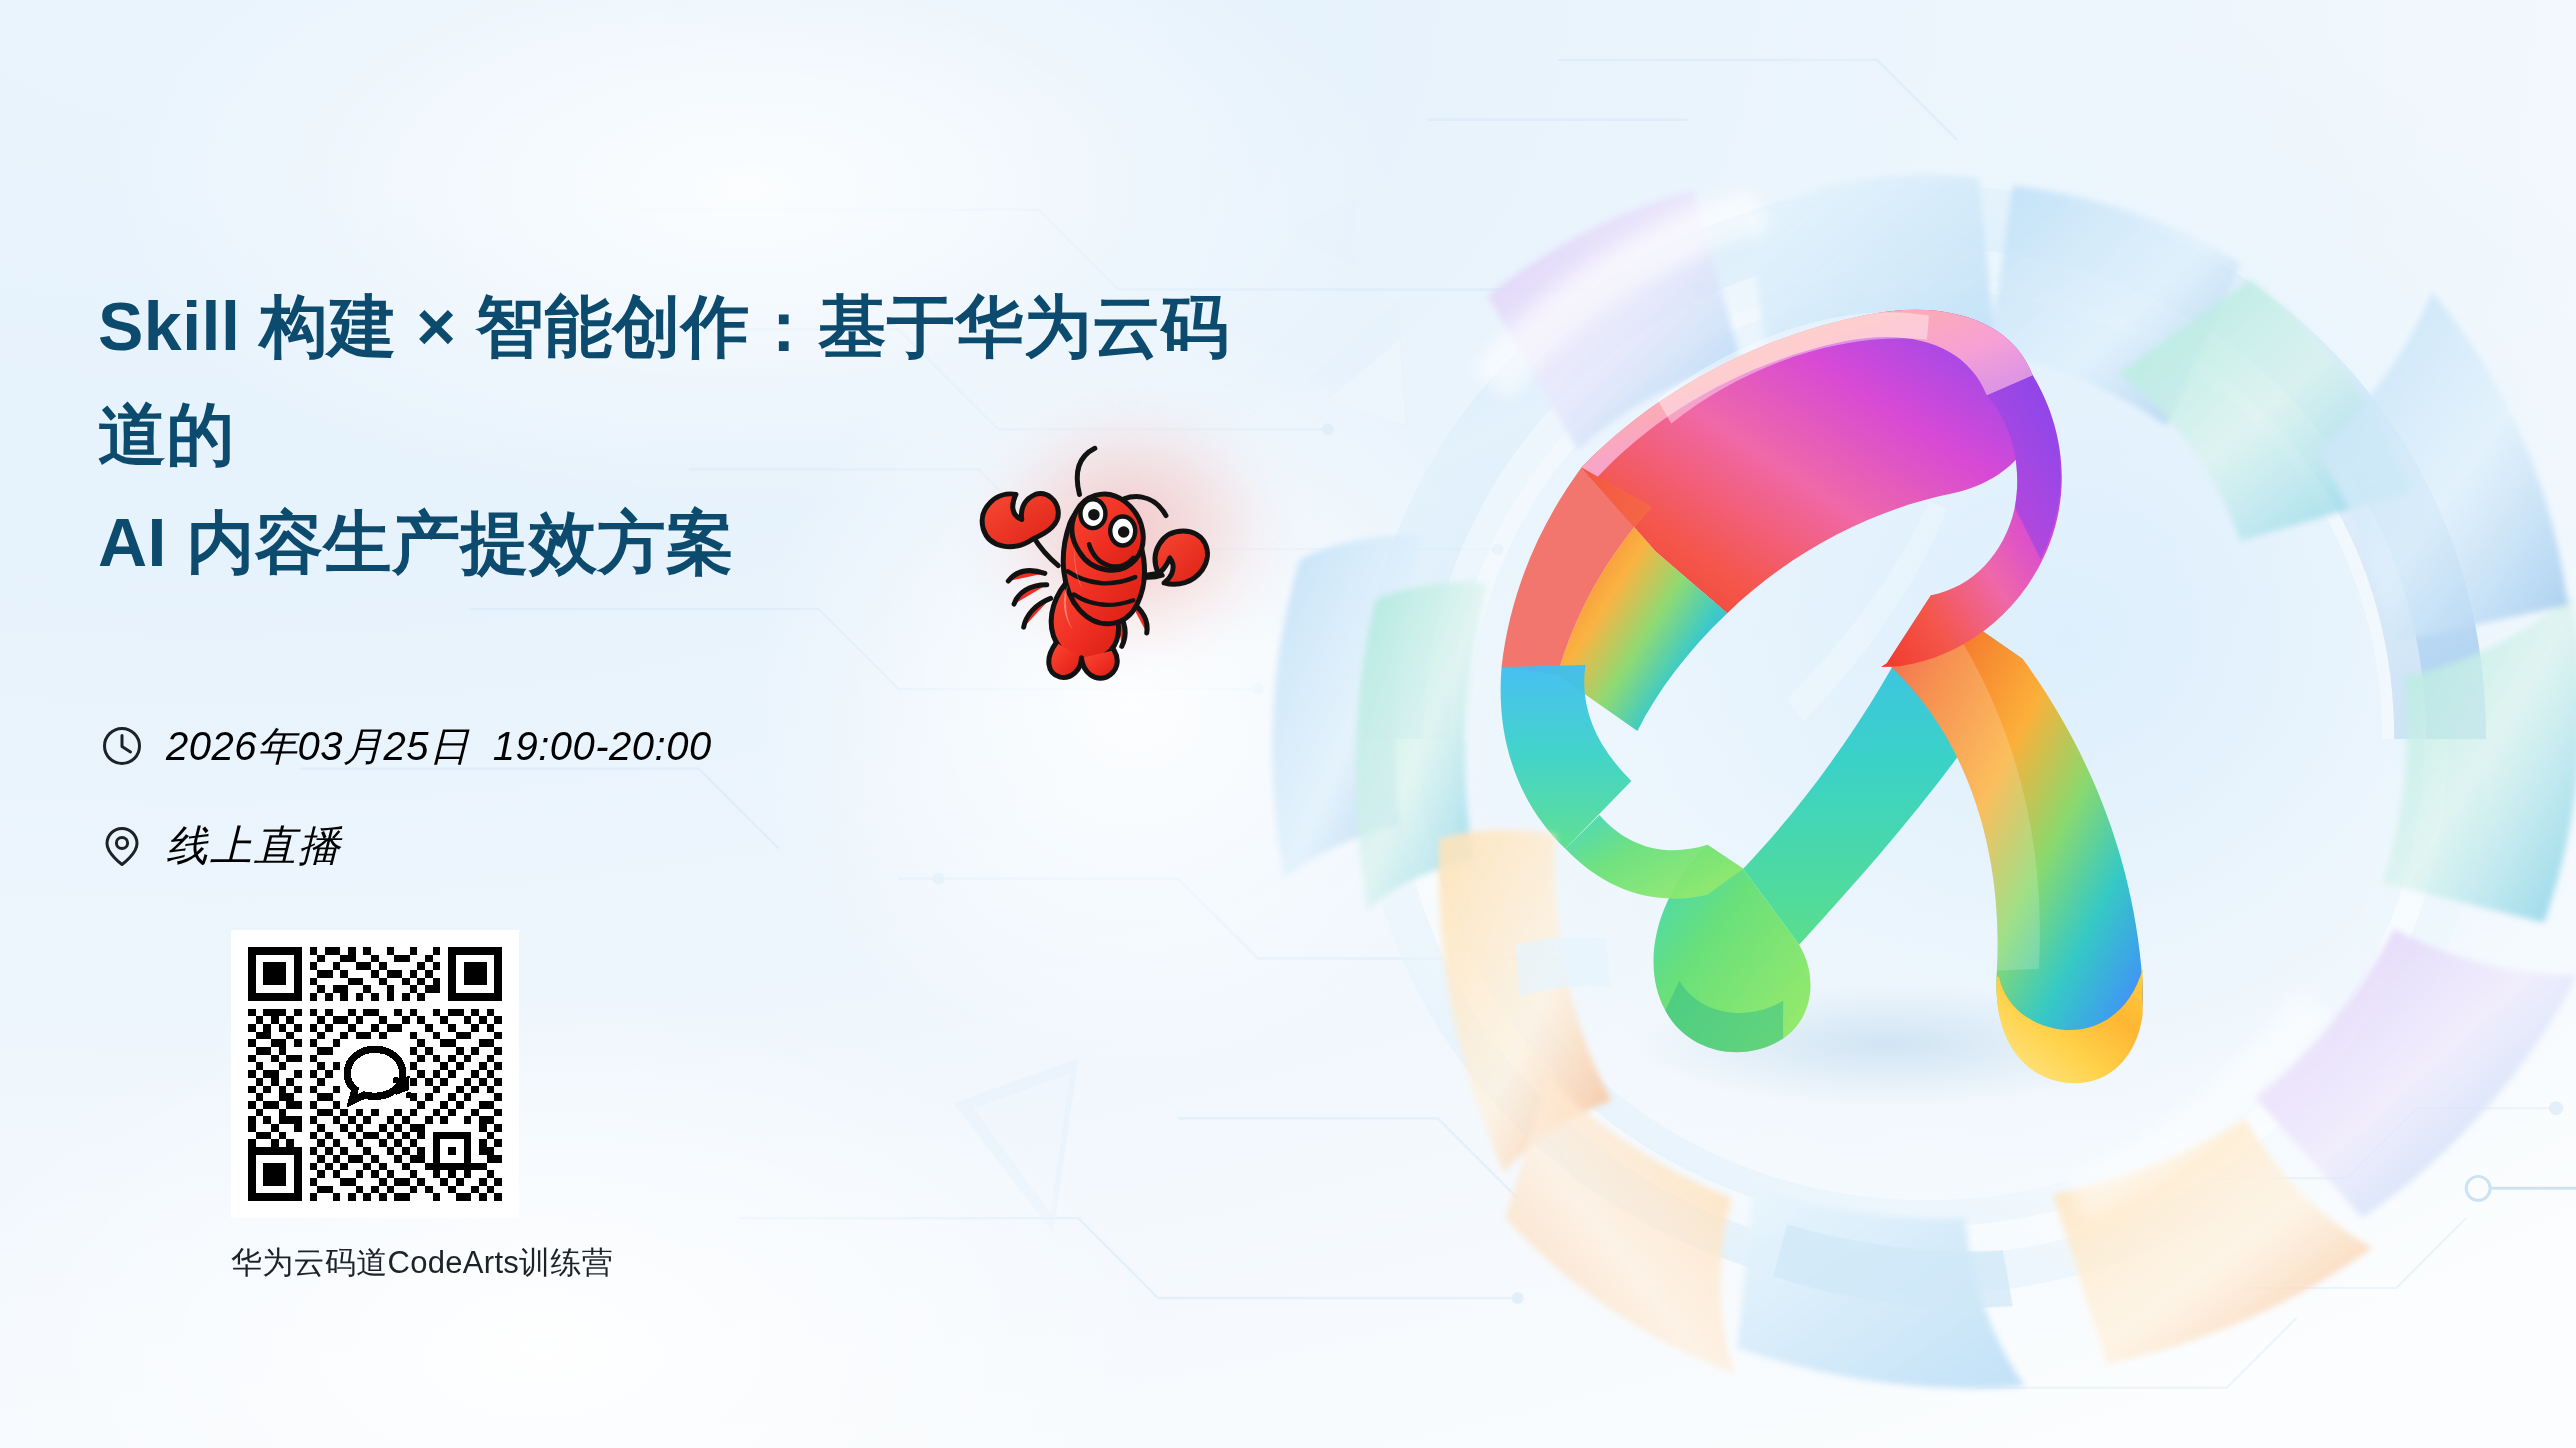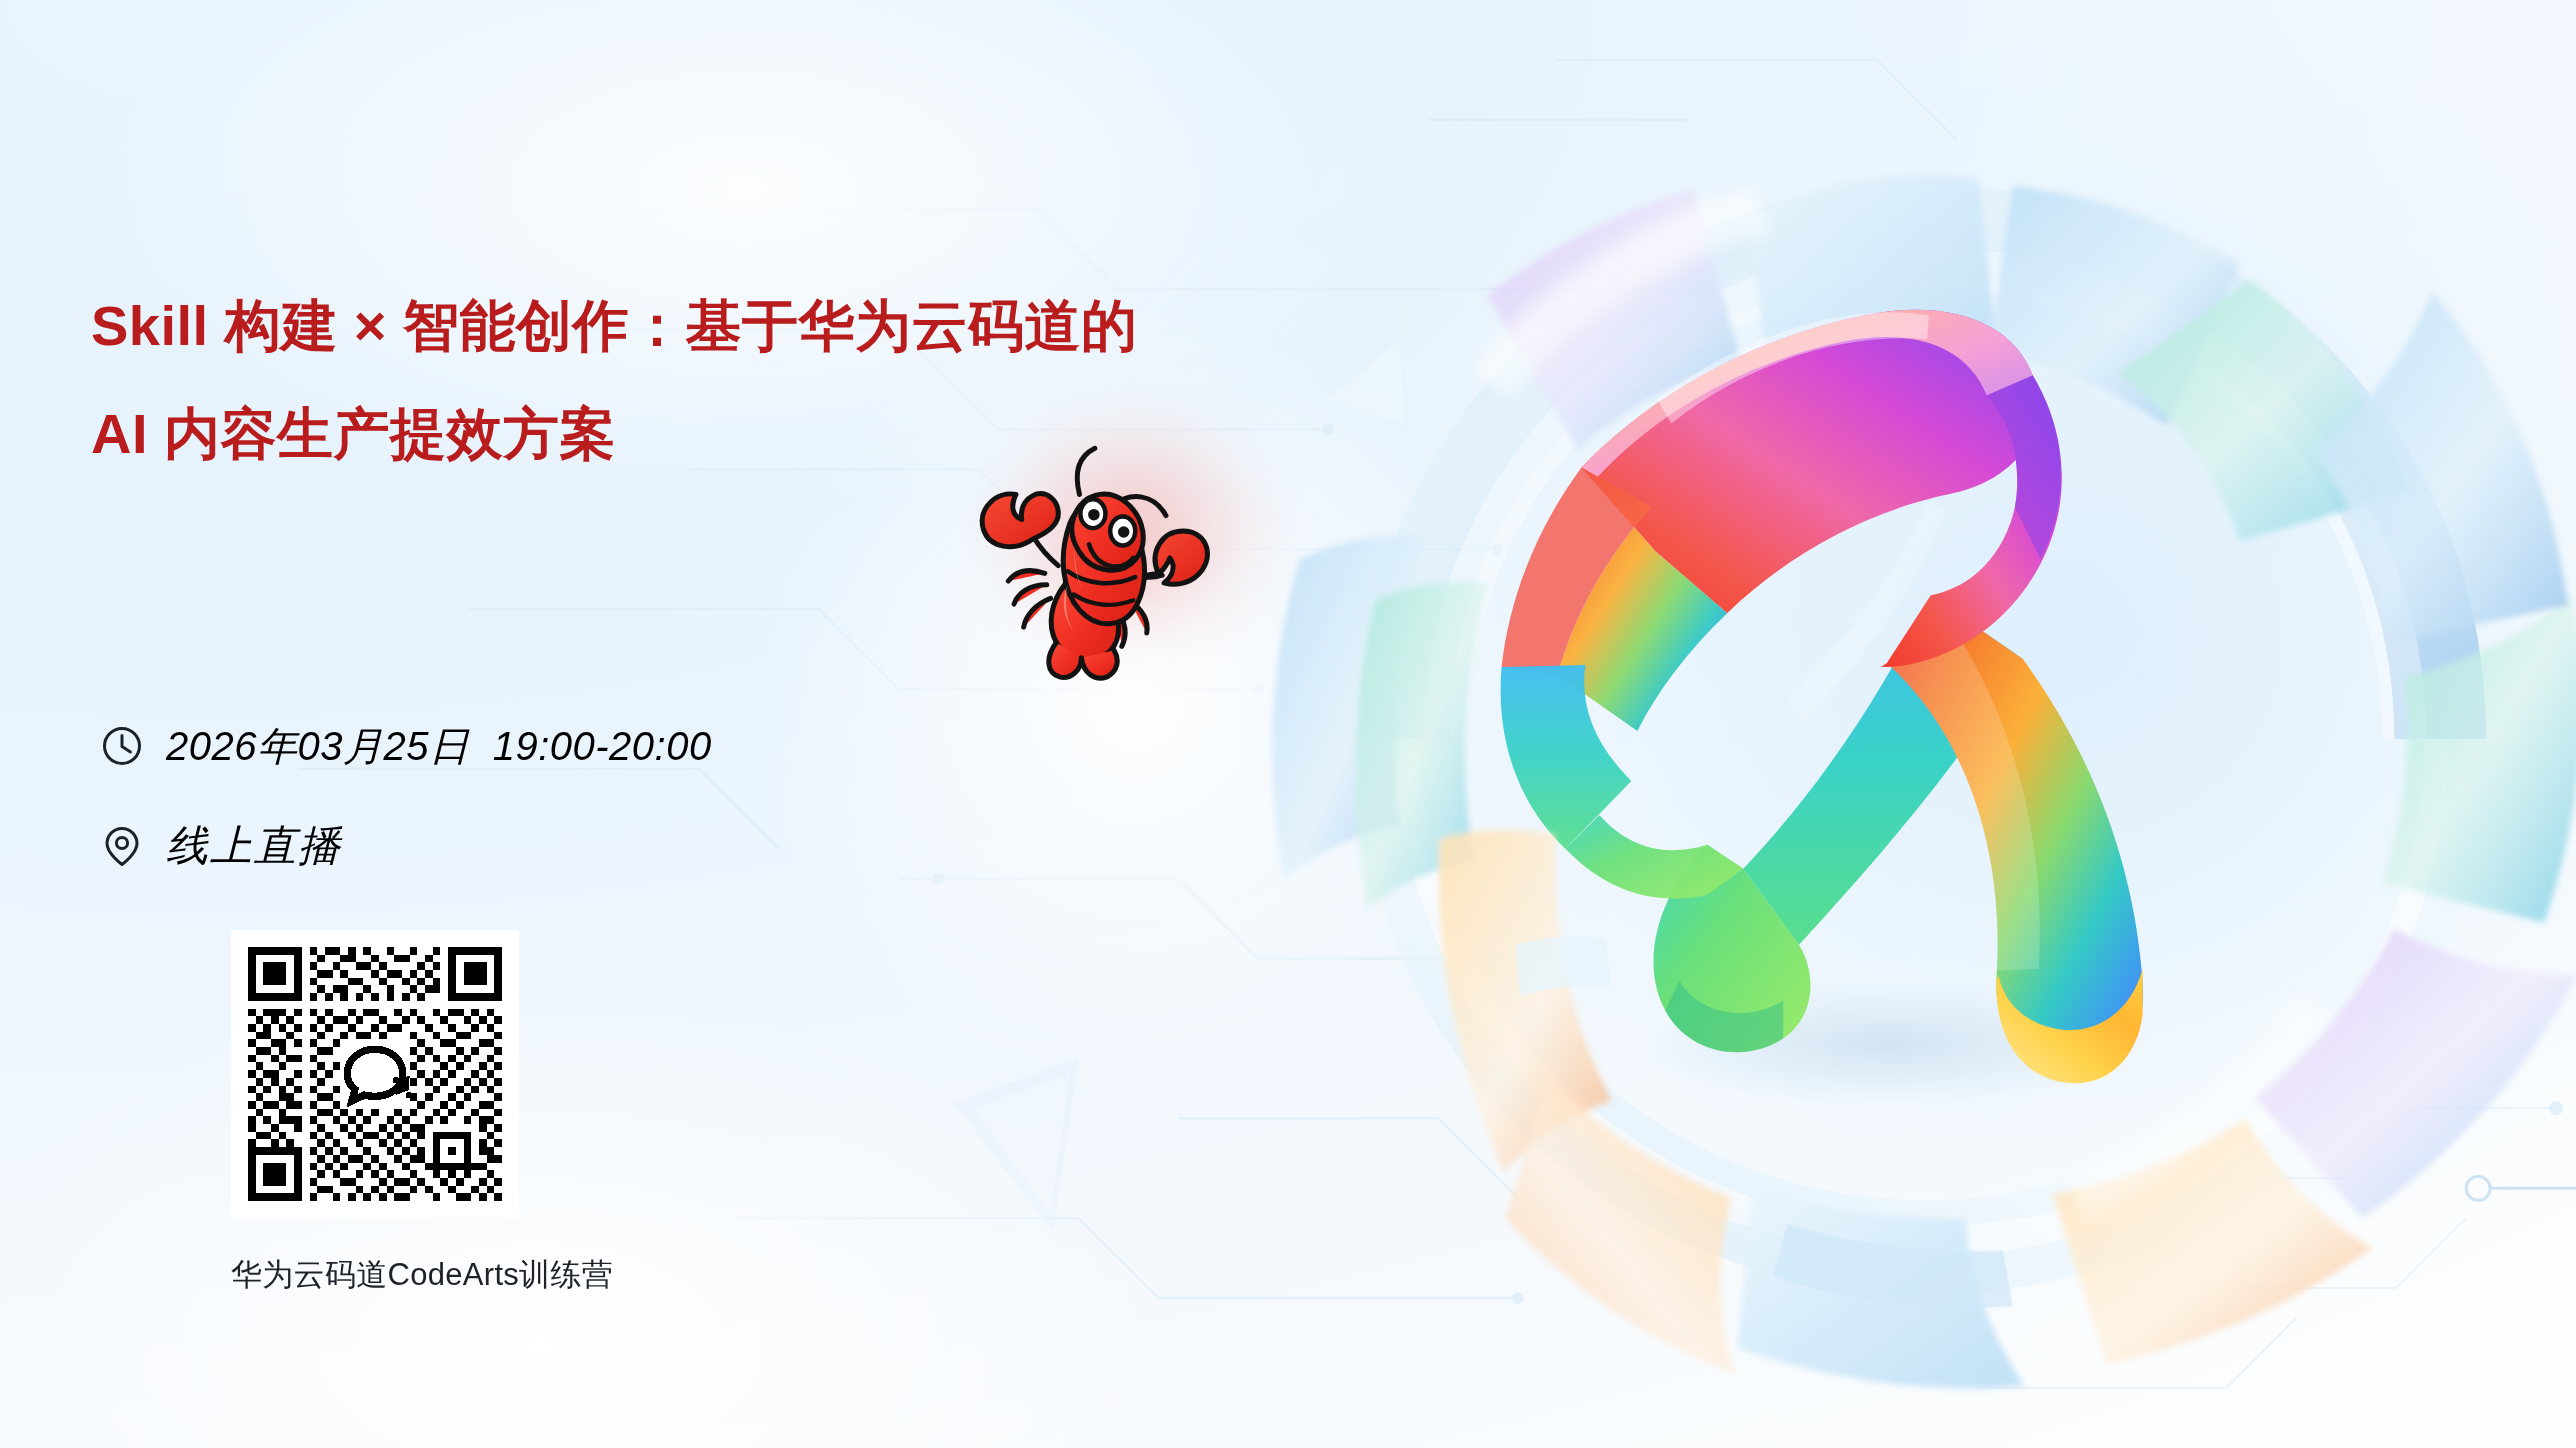--- a/index.html
+++ b/index.html
@@ -43,24 +43,24 @@
   
   .lobster-halo{
     position:absolute;
     left:929px; top:369px; width:419px; height:359px;
     background:radial-gradient(50% 50% at 48% 45%, rgba(243,167,165,.62) 0%, rgba(244,184,182,.36) 38%, rgba(248,214,213,.16) 62%, rgba(255,255,255,0) 80%);
     filter:blur(18px);
   }
   
   .content{ position:absolute; left:0; top:0; width:1298px; height:100%; }
   .title{
-    position:absolute; left:91px; top:272px;
+    position:absolute; left:98px; top:272px;
     width:1178px;
-    color:#b91c1c;
-    font-size:56px; font-weight:700;
+    color:#0c4a6e;
+    font-size:68px; font-weight:700;
     line-height:108px;
     letter-spacing:0.5px;
     white-space:pre-line;
   }
   .meta{ position:absolute; left:100px; top:713px; }
   .meta-row{
     display:flex; align-items:center;
     height:66px;
     color:#000000;
     font-style:italic;
@@ -80,21 +80,21 @@
   
   .qr-wrap{ position:absolute; left:231px; top:930px; }
   .qr-card{
     width:288px; height:288px;
     background:#ffffff;
     padding:17px;
     display:block;
   }
   .qr-card svg{ display:block; width:100%; height:100%; }
   .qr-caption{
-    margin-top:36px;
+    margin-top:24px;
     width:288px;
     text-align:center;
     font-size:31px;
     color:#1c2228;
     letter-spacing:0.3px;
     white-space:nowrap;
   }
   
   .art{
     position:absolute;

